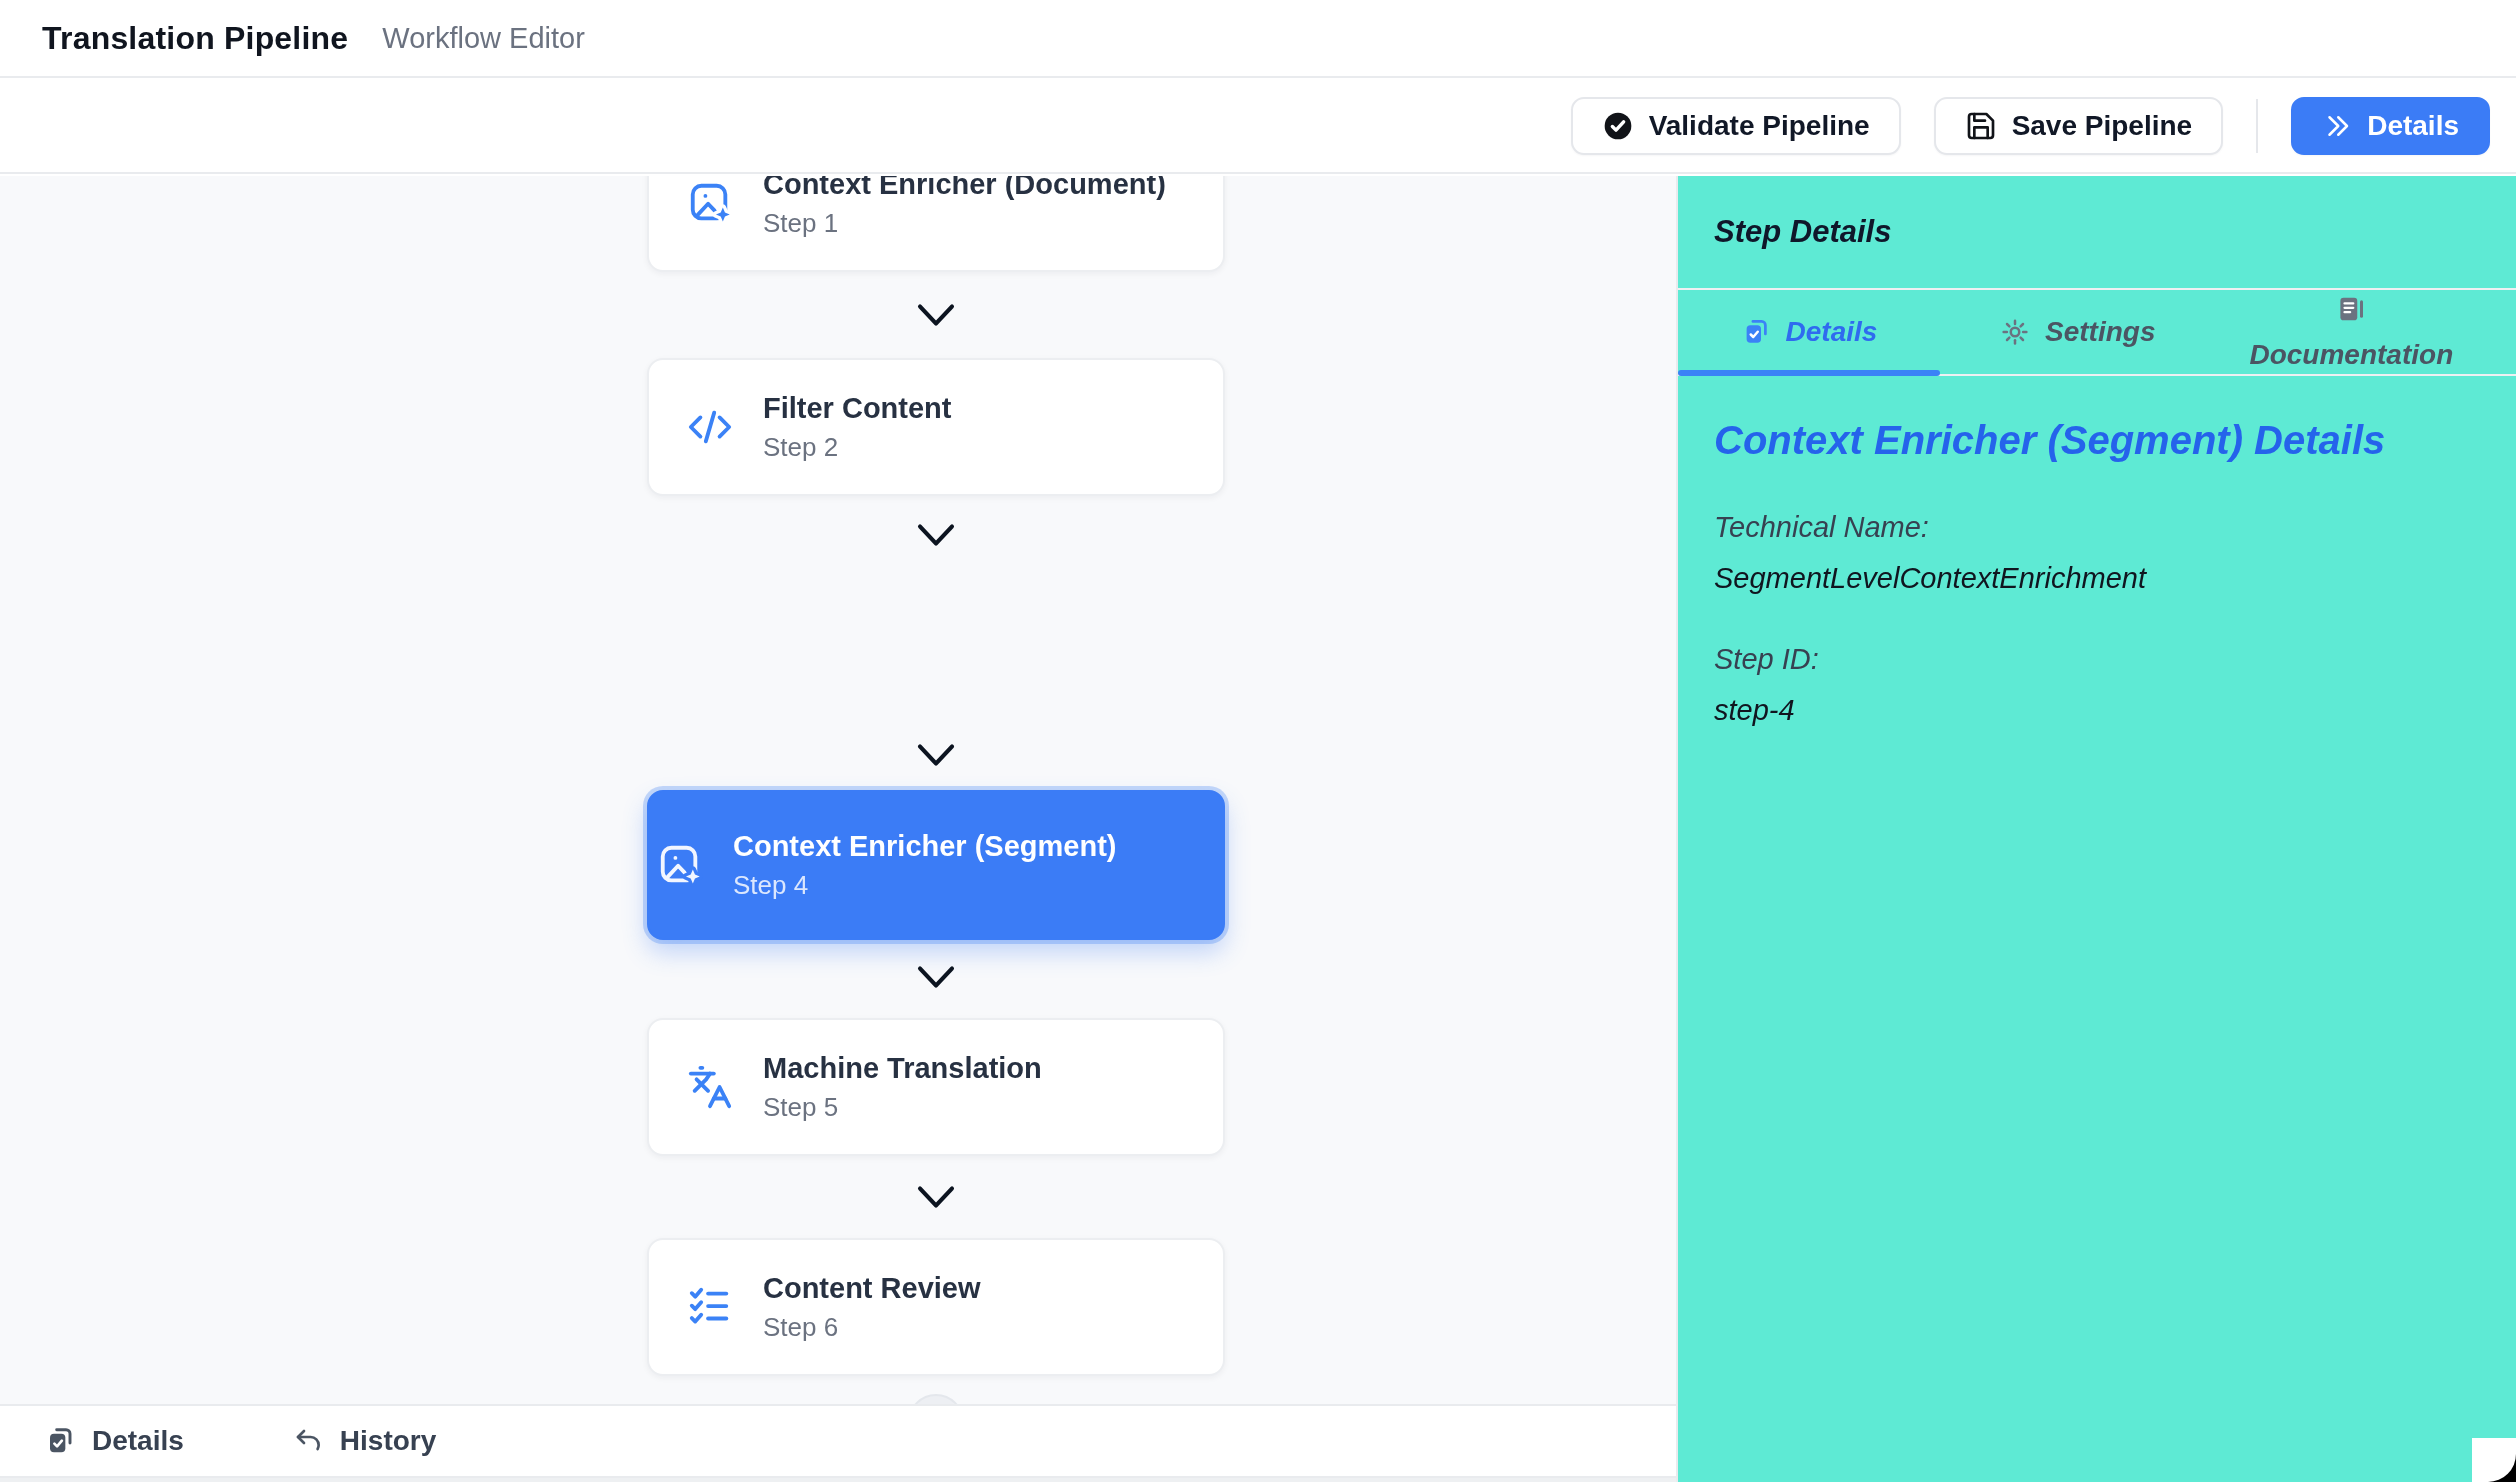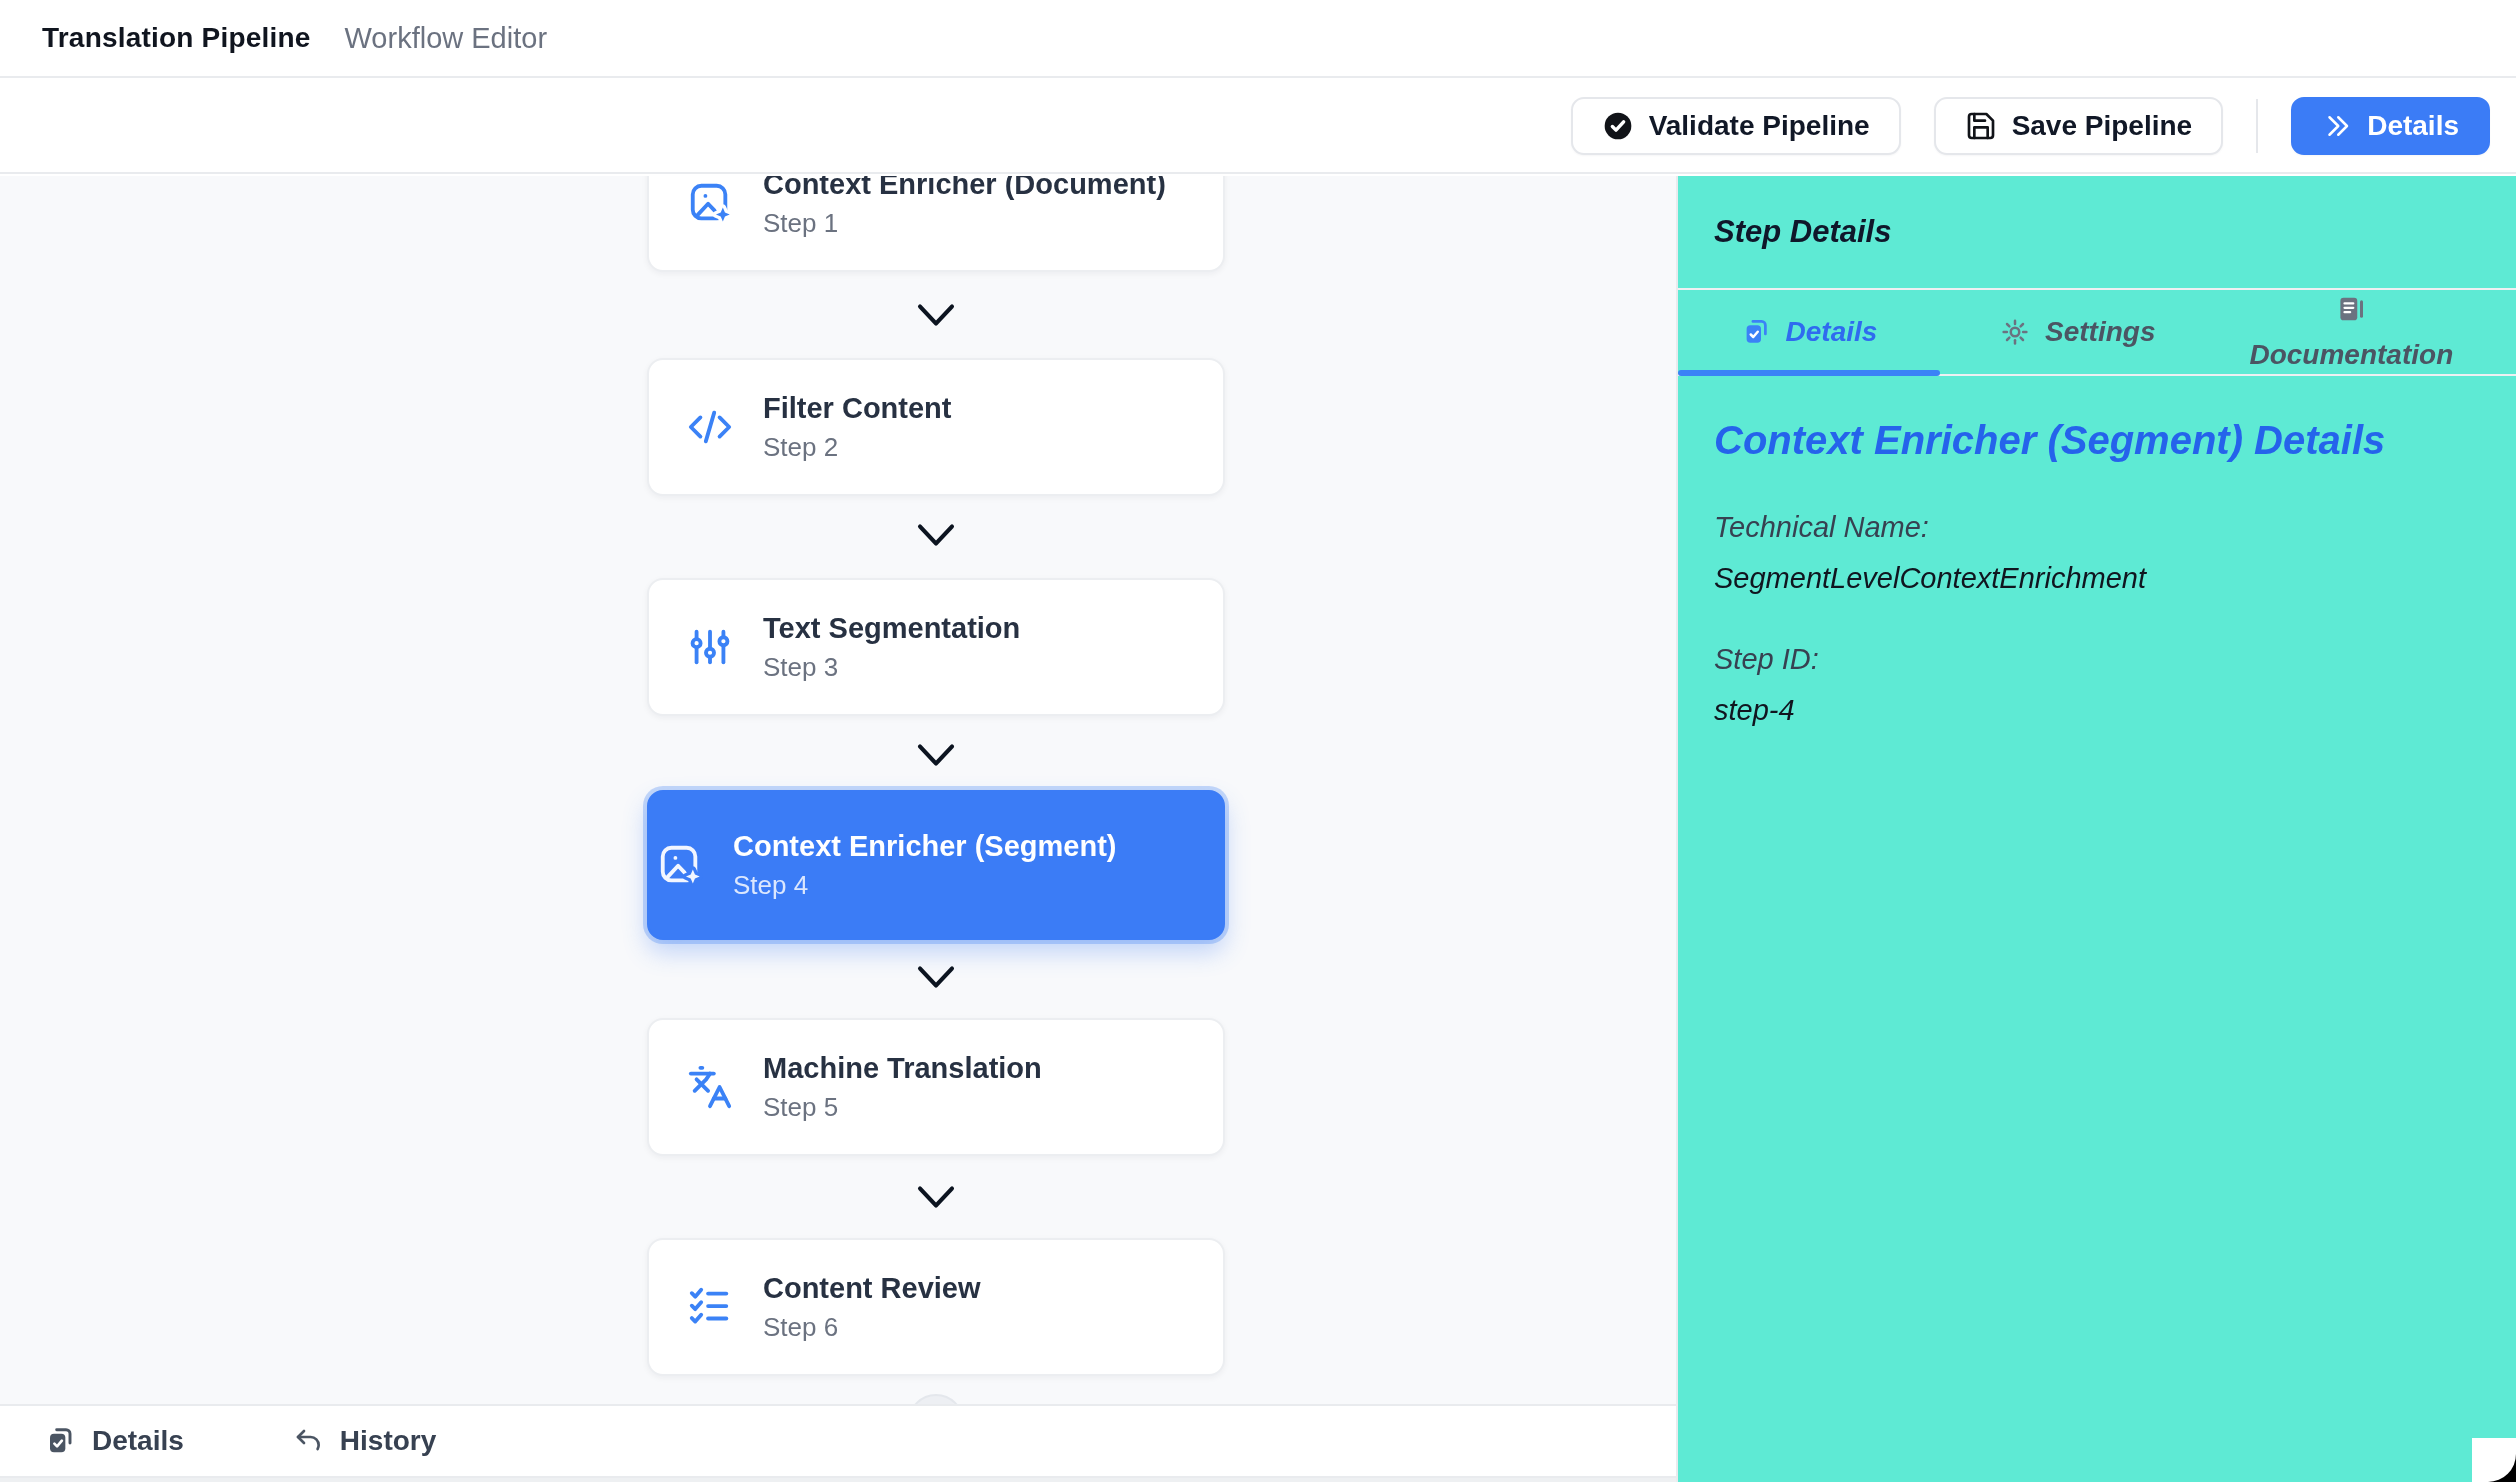--- a/index.html
+++ b/index.html
@@ -8,21 +8,21 @@
     position:relative; width:2516px; height:1482px; background:#fff;
     font-family:"Liberation Sans", sans-serif; overflow:hidden;
     -webkit-font-smoothing:antialiased;
   }
   
   .header {
     position:absolute; top:0; left:0; width:2516px; height:78px;
     background:#fff; border-bottom:2px solid #e9ebee;
     display:flex; align-items:center; padding-left:42px;
   }
-  .header-title { font-size:28px; font-weight:700; color:#10151f; letter-spacing:.2px; }
+  .header-title { font-size:32px; font-weight:700; color:#10151f; letter-spacing:.2px; }
   .header-subtitle { font-size:29px; font-weight:400; color:#6b7280; margin-left:34px; }
   
   .toolbar {
     position:absolute; top:80px; left:0; width:2516px; height:94px;
     background:#fff; border-bottom:2px solid #e9ebee;
     display:flex; align-items:center; justify-content:flex-end; padding-right:26px; gap:33px;
   }
   .btn {
     height:58px; display:inline-flex; align-items:center; gap:15px;
     border:2px solid #e5e7eb; border-radius:13px; background:#fff;
@@ -185,36 +185,20 @@
         <span class="step-sub">Step 2</span>
       </span>
     </div>
 
     <div class="flow-chevron" style="top:344px;">
       <svg viewBox="0 0 24 14" preserveAspectRatio="none" stroke-width="3">
           <path d="m4 3 8 8 8-8"></path>
         </svg>
     </div>
 
-    <div class="card" style="top:402px;">
-      <span class="step-icon">
-        <svg viewBox="0 0 24 24" stroke-width="2.2">
-          <path d="M5 4v16"></path>
-            <path d="M12 4v16"></path>
-            <path d="M19 4v16"></path>
-          <circle cx="5" cy="10" r="2.1" fill="#fff"></circle>
-          <circle cx="12" cy="15" r="2.1" fill="#fff"></circle>
-          <circle cx="19" cy="9" r="2.1" fill="#fff"></circle>
-        </svg>
-      </span>
-      <span class="titles">
-        <span class="step-title">Text Segmentation</span>
-        <span class="step-sub">Step 3</span>
-      </span>
-    </div>
 
     <div class="flow-chevron" style="top:564px;">
       <svg viewBox="0 0 24 14" preserveAspectRatio="none" stroke-width="3">
           <path d="m4 3 8 8 8-8"></path>
         </svg>
     </div>
 
     <div class="card selected" style="top:614px;">
       <span class="step-icon">
         <svg viewBox="0 0 24 24" stroke-width="2">

